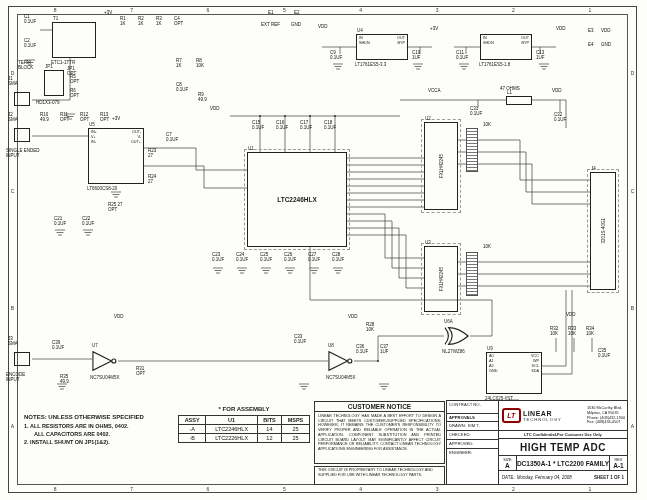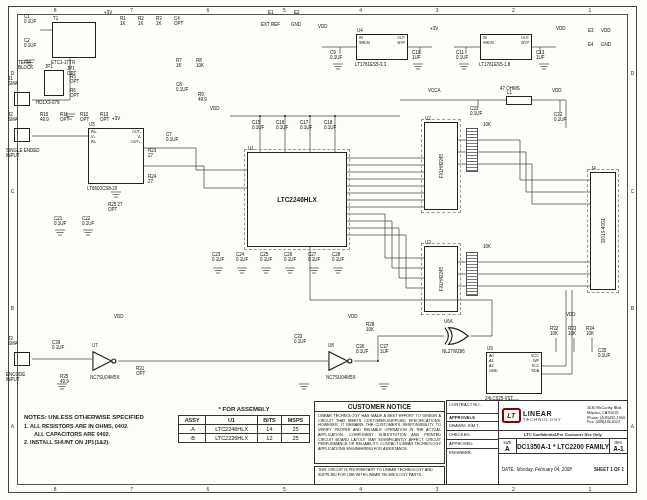--- a/index.html
+++ b/index.html
@@ -569,20 +569,21 @@
           <div class="c2">TECHNOLOGY</div>
         </div>
         <div class="tb-addr">
           <div>1630 McCarthy Blvd.</div>
           <div>Milpitas, CA 95035</div>
           <div>Phone: (408)432-1900</div>
           <div>Fax: (408)434-0507</div>
         </div>
       </div>
       <div class="tb-conf">LTC Confidential-For Customer Use Only</div>
+      <div class="tb-title">HIGH TEMP ADC</div>
       <div class="tb-mid">
         <div class="tb-size">
           <span class="sl">SIZE</span>
           <span class="sv">A</span>
         </div>
         <div class="tb-doc">DC1350A-1 * LTC2200 FAMILY</div>
         <div class="tb-rev">
           <span class="sl">REV</span>
           <span class="sv">A-1</span>
         </div>

